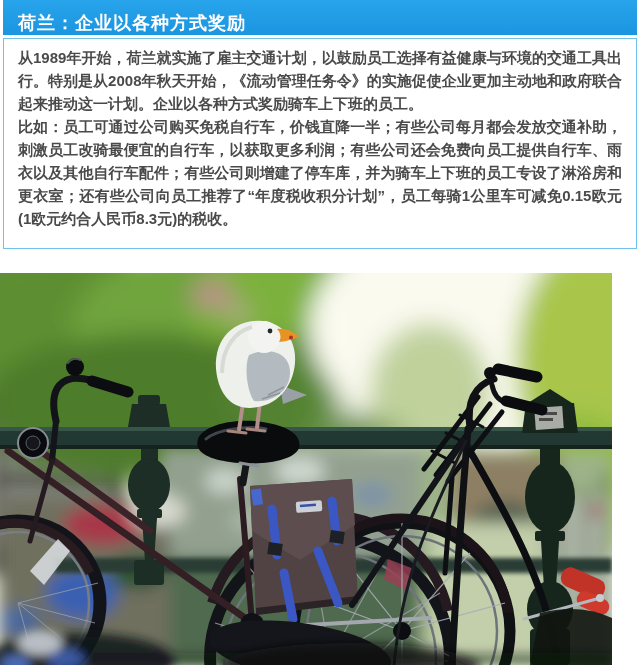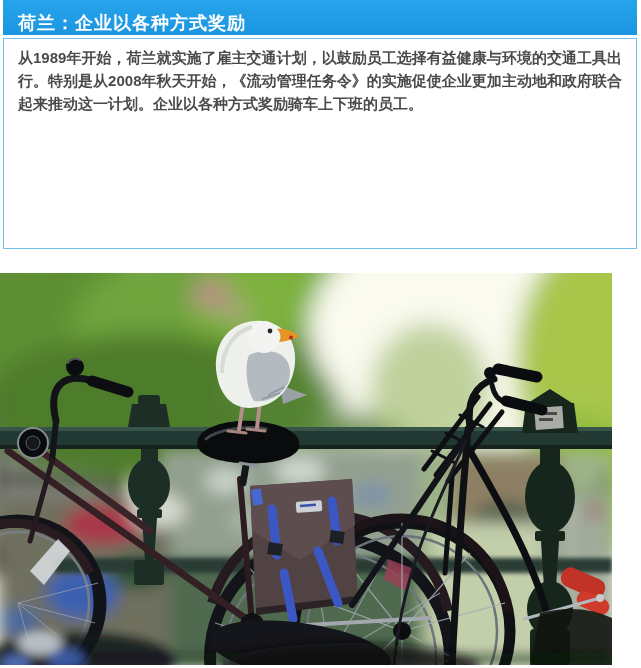--- a/index.html
+++ b/index.html
@@ -36,20 +36,21 @@
 <body>
 
 <div class="page">
 
   <div class="header-bar">
     <span class="header-title">荷兰：企业以各种方式奖励</span>
   </div>
 
   <div class="text-box">
     <p>从1989年开始，荷兰就实施了雇主交通计划，以鼓励员工选择有益健康与环境的交通工具出行。特别是从2008年秋天开始，《流动管理任务令》的实施促使企业更加主动地和政府联合起来推动这一计划。企业以各种方式奖励骑车上下班的员工。</p>
+    <p>比如：员工可通过公司购买免税自行车，价钱直降一半；有些公司每月都会发放交通补助，刺激员工改骑最便宜的自行车，以获取更多利润；有些公司还会免费向员工提供自行车、雨衣以及其他自行车配件；有些公司则增建了停车库，并为骑车上下班的员工专设了淋浴房和更衣室；还有些公司向员工推荐了“年度税收积分计划”，员工每骑1公里车可减免0.15欧元(1欧元约合人民币8.3元)的税收。</p>
   </div>
 
   <figure class="photo" style="margin:0" role="img" aria-label="一只海鸥站在运河桥栏杆边停放的自行车车座上，车架上挂着带蓝色绑带的棕色驮包">
     <svg width="612" height="392" viewBox="0 0 612 392" xmlns="http://www.w3.org/2000/svg">
       <defs>
         <filter id="b12" x="-40%" y="-40%" width="180%" height="180%">
             <feGaussianBlur stdDeviation="12"></feGaussianBlur>
           </filter>
         <filter id="b8" x="-40%" y="-40%" width="180%" height="180%">
             <feGaussianBlur stdDeviation="8"></feGaussianBlur>

